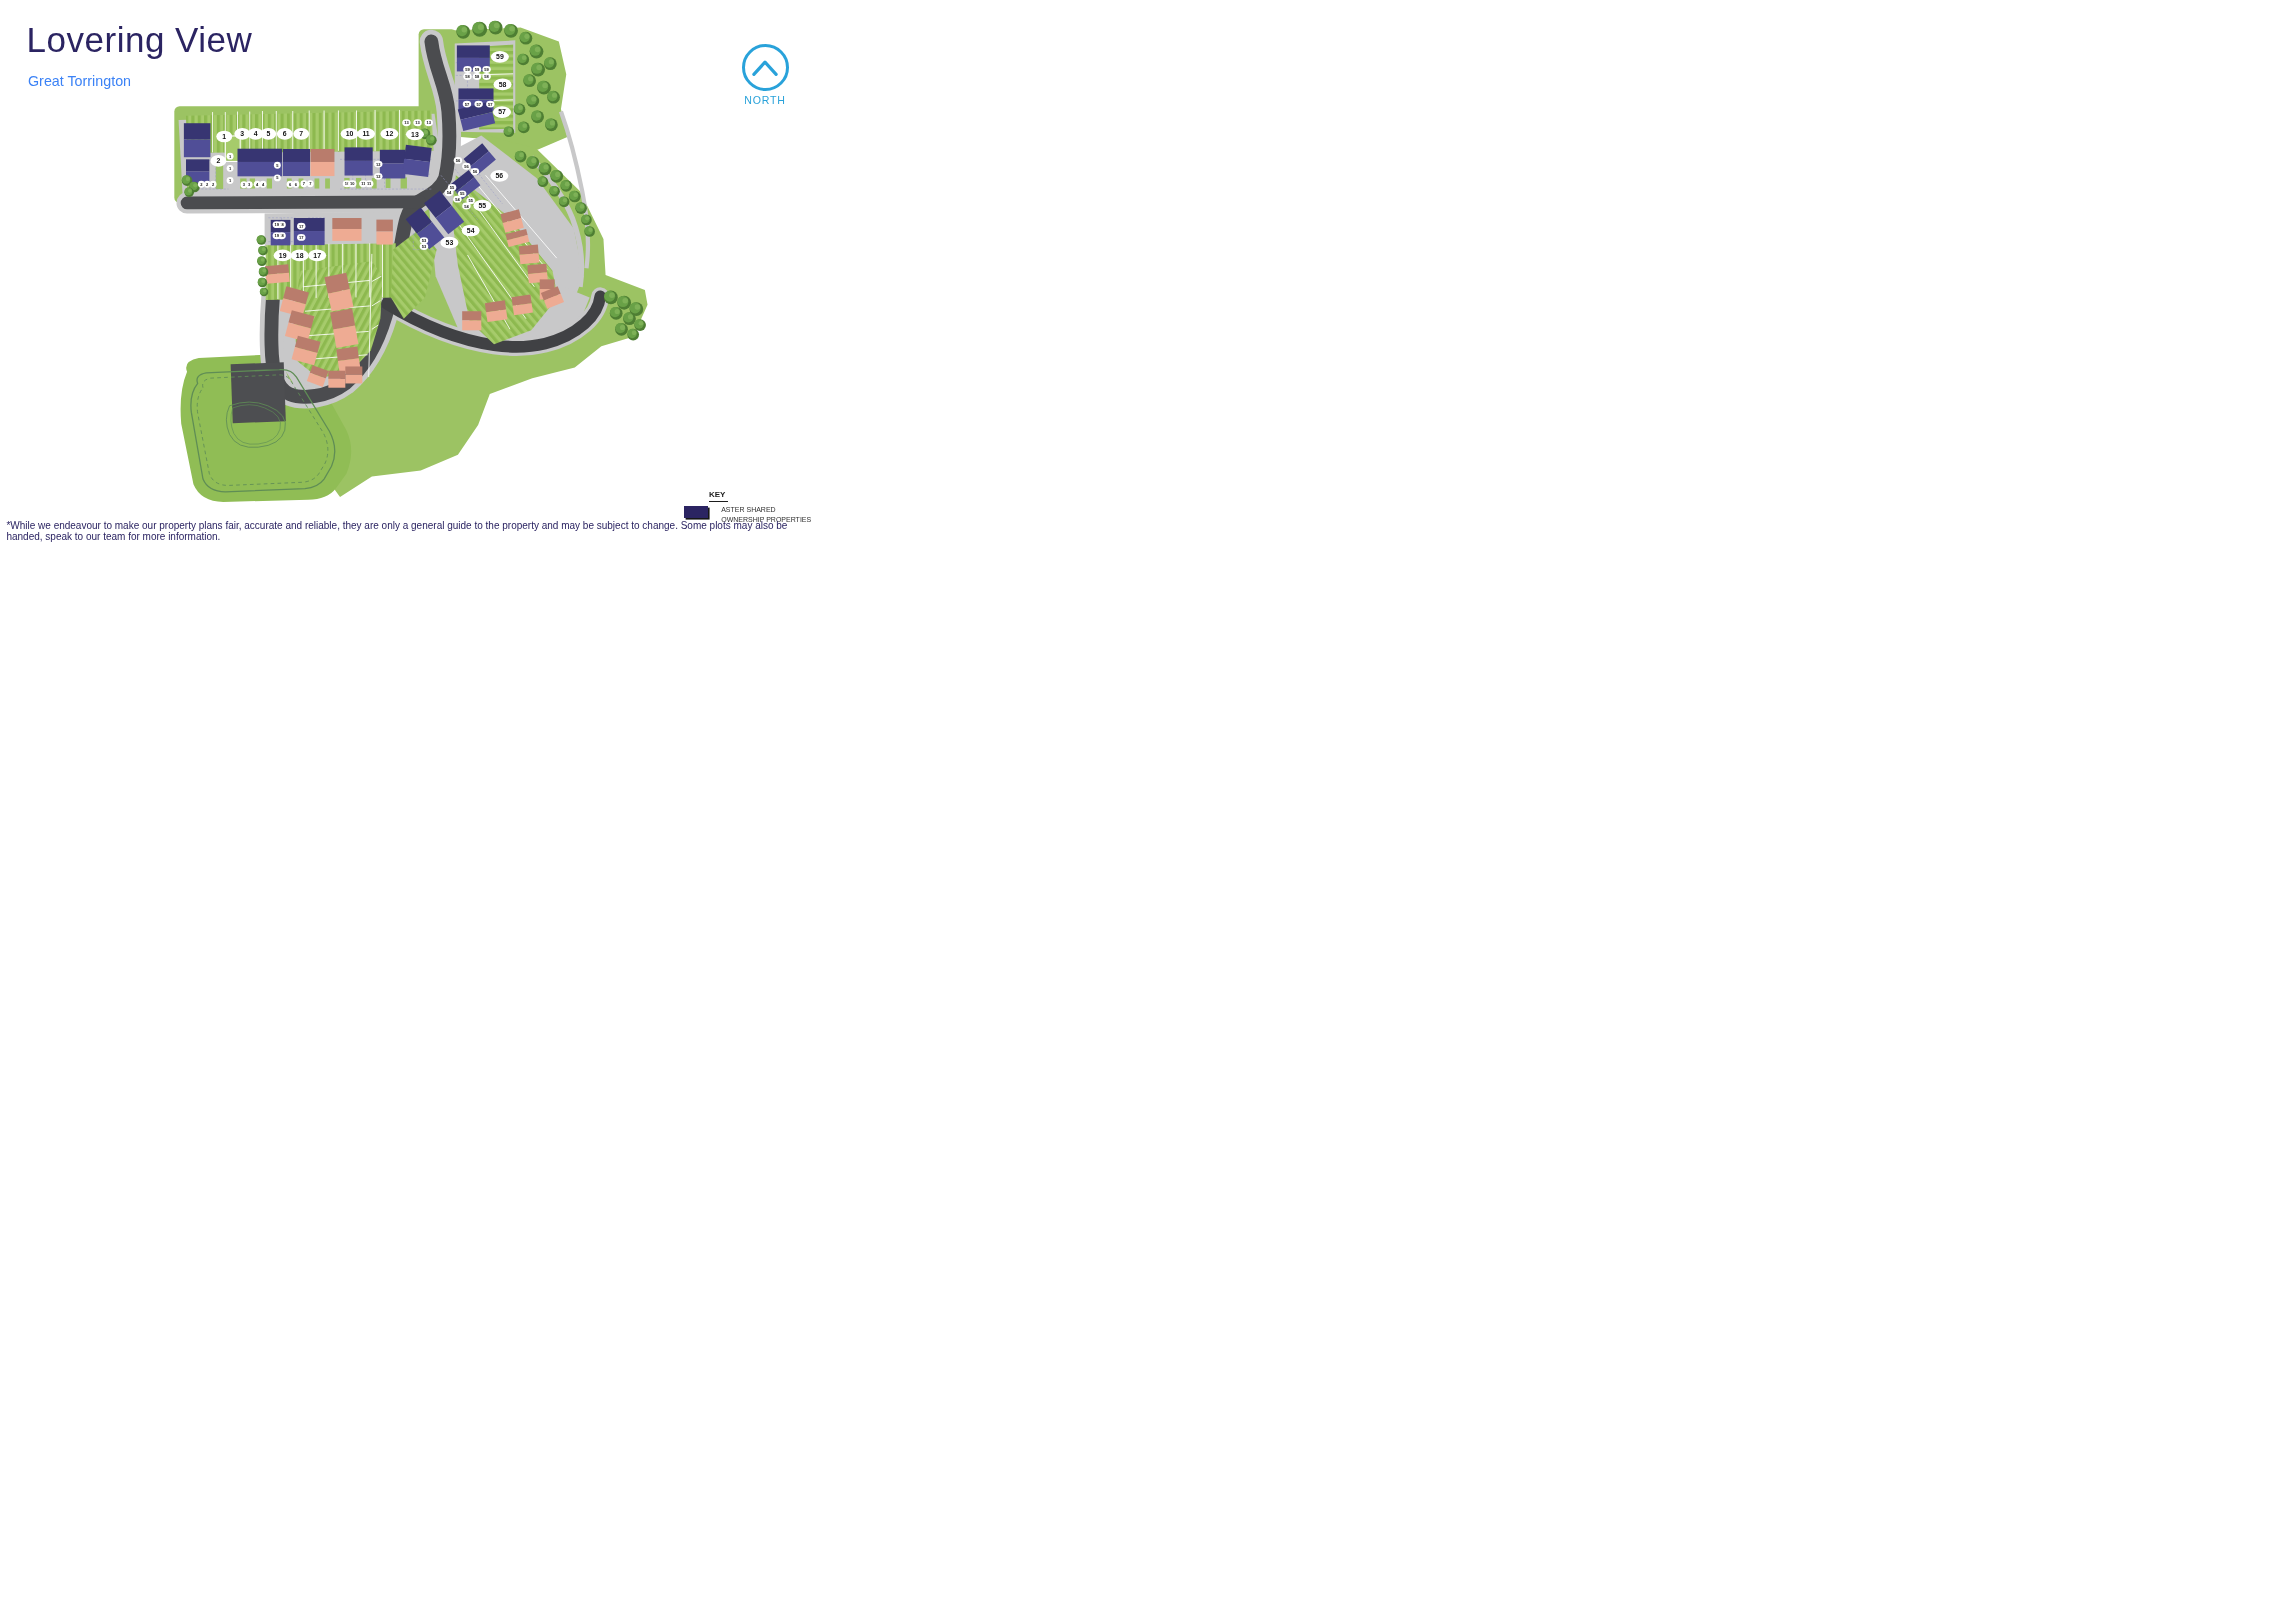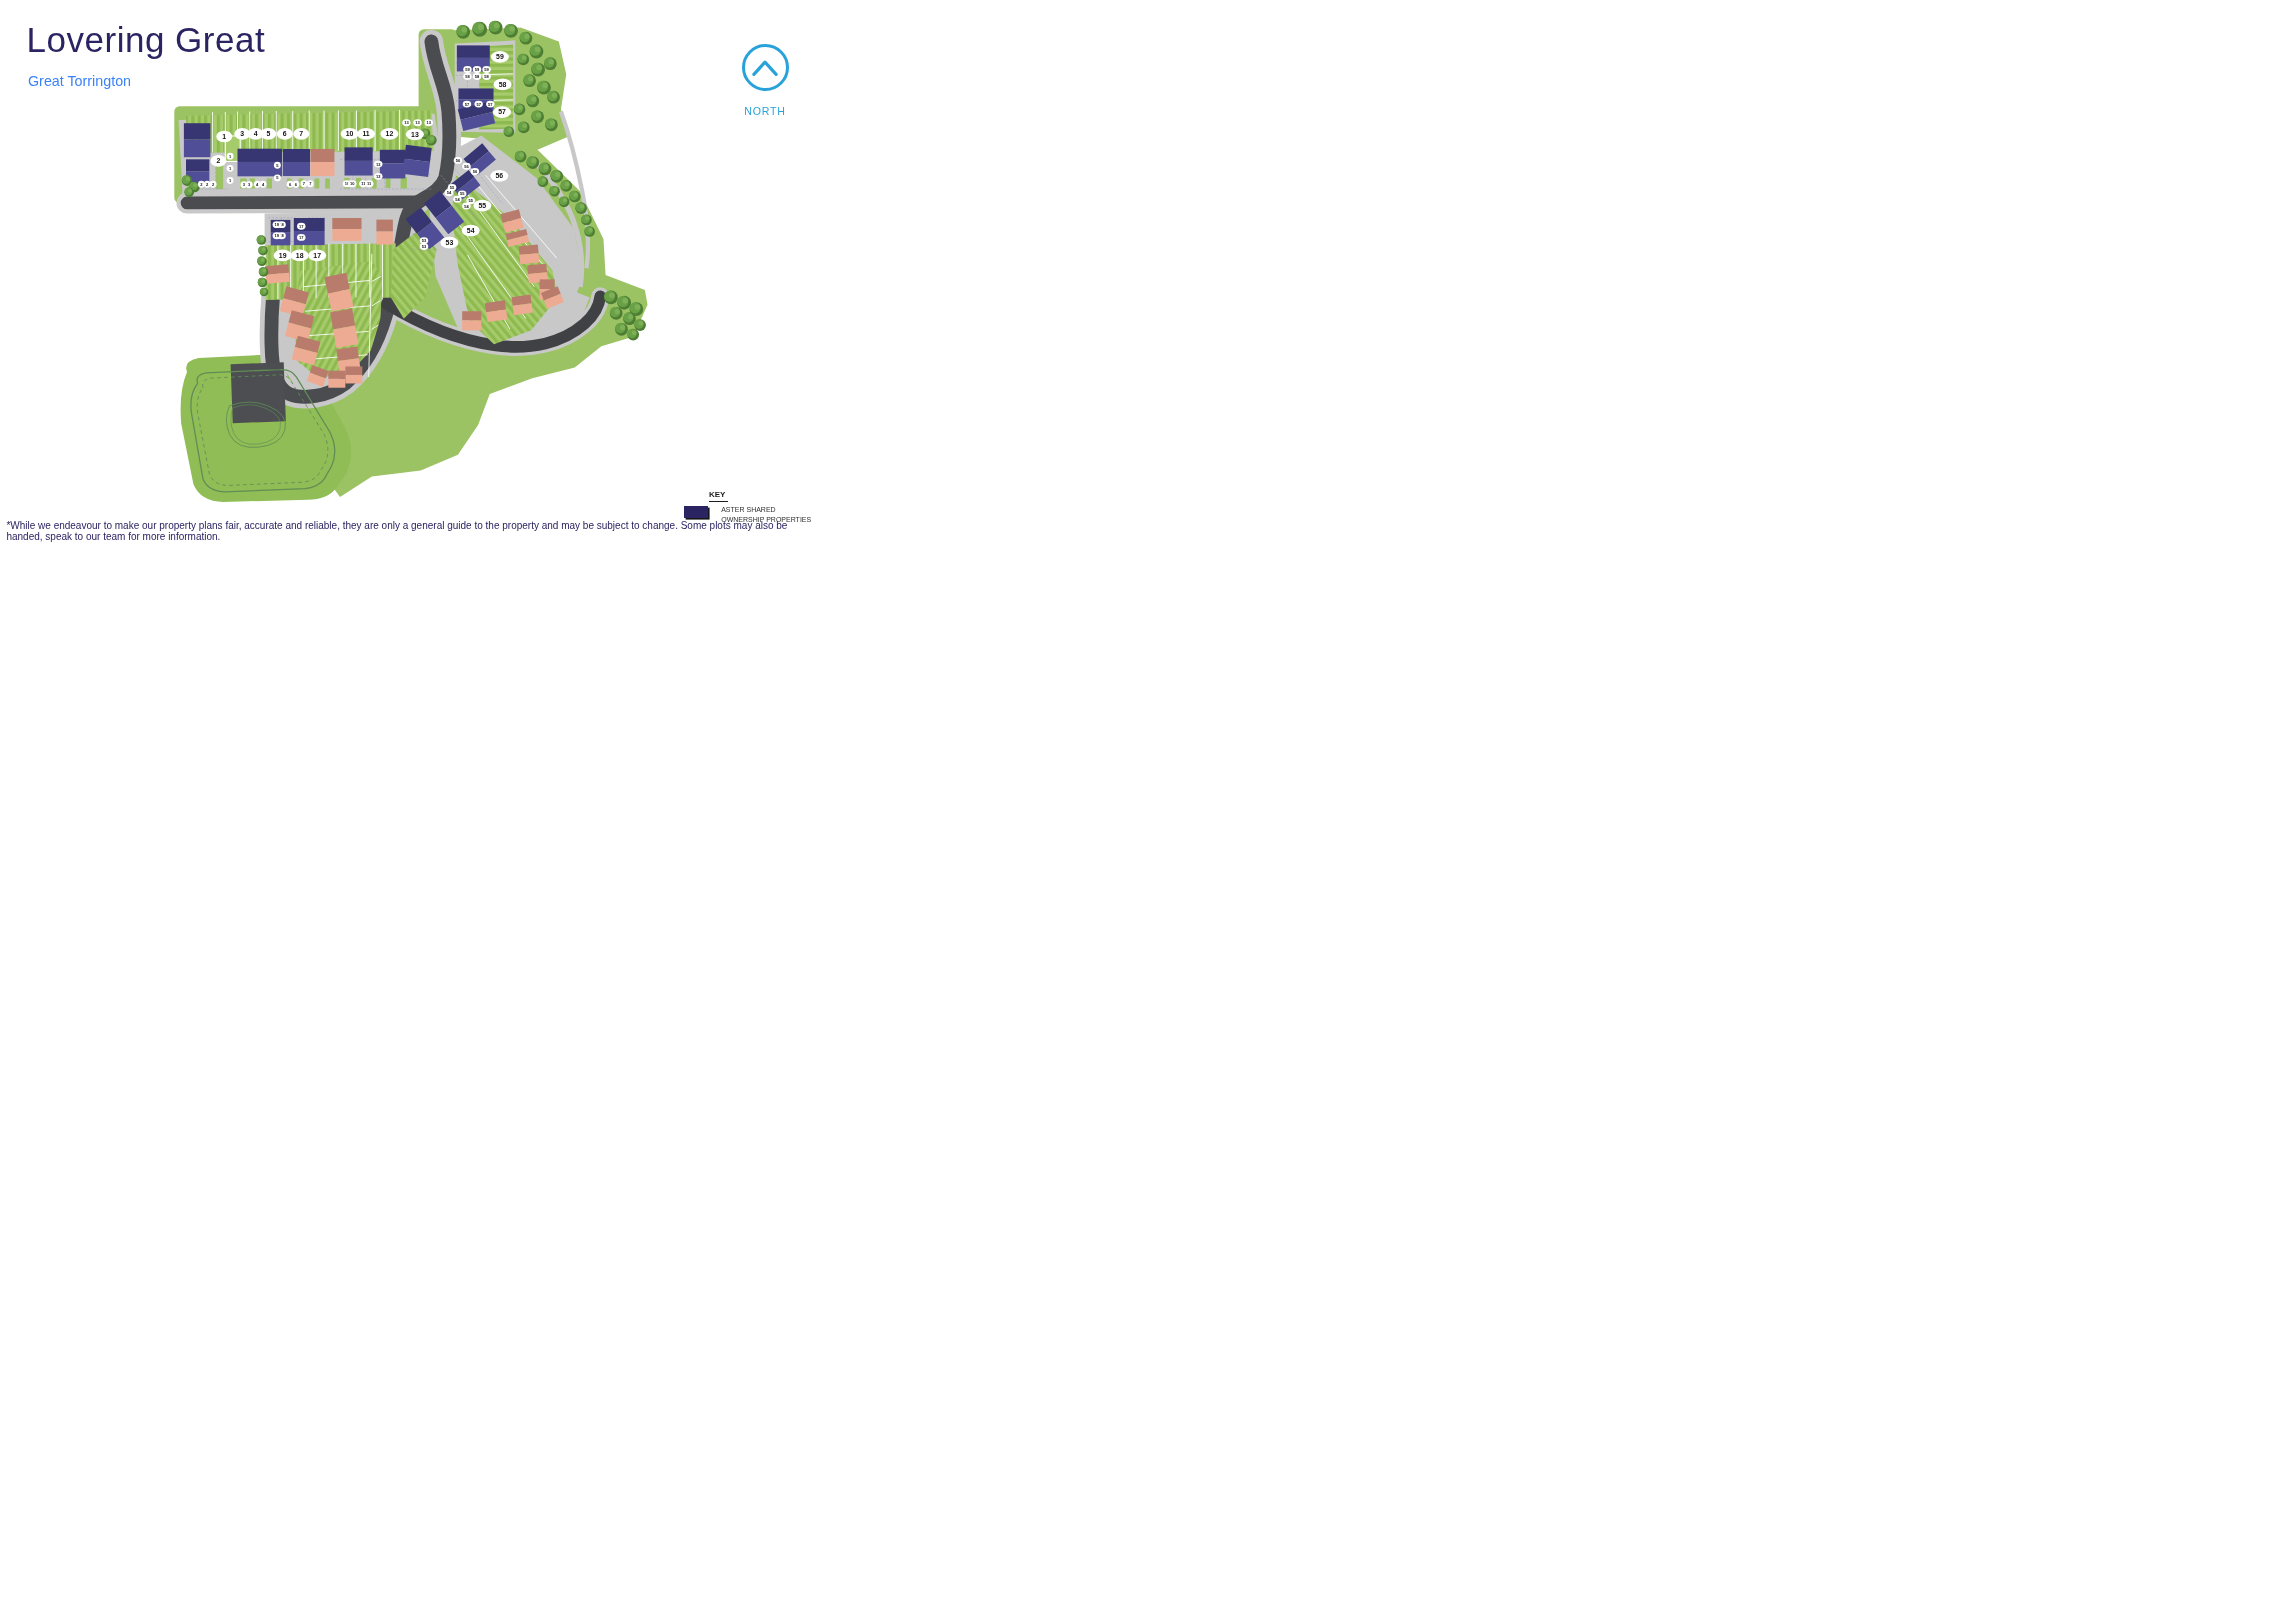--- a/index.html
+++ b/index.html
@@ -5,21 +5,21 @@
   html,body{margin:0;padding:0;background:#ffffff;}
   .page{position:relative;width:833px;height:589px;background:#ffffff;overflow:hidden;
         font-family:"Liberation Sans", sans-serif;}
   
   .title{position:absolute;left:26.6px;top:20px;font-size:35px;color:#2b2462;font-weight:400;letter-spacing:0.5px;}
   .subtitle{position:absolute;left:28px;top:73px;font-size:14.3px;color:#3b82f6;font-weight:400;}
   
   .north{position:absolute;left:736px;top:44px;width:58px;text-align:center;}
   .north-circle{width:47px;height:47px;margin:0 auto;border:3.2px solid #29a2da;border-radius:50%;
                 display:flex;align-items:center;justify-content:center;box-sizing:border-box;}
-  .north-label{margin-top:14px;font-size:10.6px;color:#29a2da;letter-spacing:0.8px;}
+  .north-label{margin-top:3px;font-size:10.6px;color:#29a2da;letter-spacing:0.8px;}
   
   .key{position:absolute;left:684px;top:489px;}
   .key-heading{display:inline-block;font-size:8px;font-weight:bold;color:#1d1d1d;
                border-bottom:1.1px solid #1d1d1d;padding:0 2.1px 1.6px 0;margin-left:25px;}
   .key-row{display:flex;align-items:flex-start;margin-top:3.2px;}
   .key-swatch{width:24.4px;height:11.7px;background:#2b2462;box-shadow:1.6px 1.6px 0 0 #161616;margin-top:1.6px;}
   .key-label{margin-left:12.8px;font-size:7px;line-height:1.45;color:#2e2e2e;max-width:96px;}
   
   .disclaimer{position:absolute;left:6.4px;top:520px;width:818px;font-size:10px;color:#2b2462;}
   
@@ -843,21 +843,21 @@
           <ellipse cx="946" cy="159" rx="17" ry="11" fill="#ffffff"></ellipse>
           <text x="946" y="163.5" text-anchor="middle" class="pl-text">58</text>
         </g>
         <g>
           <ellipse cx="941" cy="107" rx="17" ry="11" fill="#ffffff"></ellipse>
           <text x="941" y="111.5" text-anchor="middle" class="pl-text">59</text>
         </g>
       </g>
   </svg>
 
-  <div class="title">Lovering Great</div>
+  <div class="title">Lovering View</div>
   <div class="subtitle">Great Torrington</div>
 
   <div class="north">
     <div class="north-circle">
       <svg width="28" height="18" viewBox="0 0 52 34">
         <polyline points="5,29 26,6 47,29" fill="none" stroke="#29a2da" stroke-width="6" stroke-linecap="round" stroke-linejoin="round"></polyline>
       </svg>
     </div>
     <div class="north-label">NORTH</div>
   </div>

